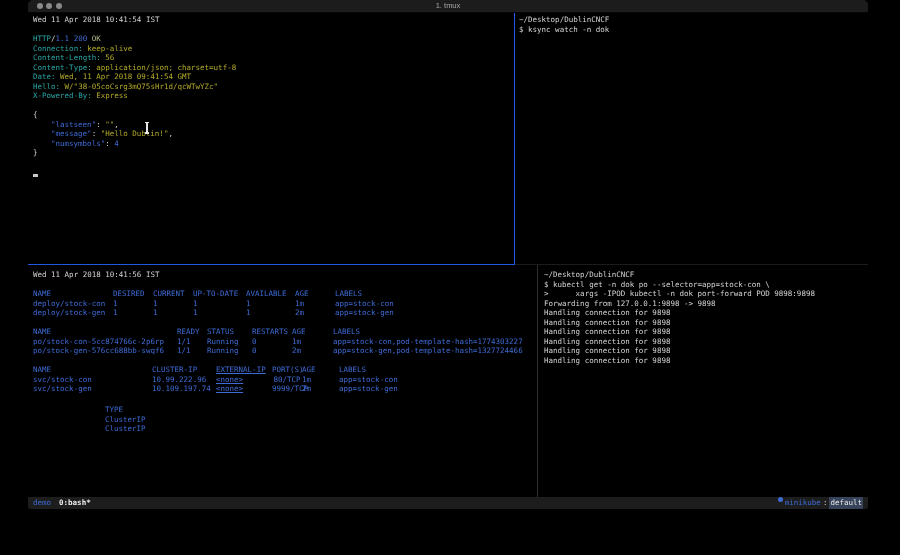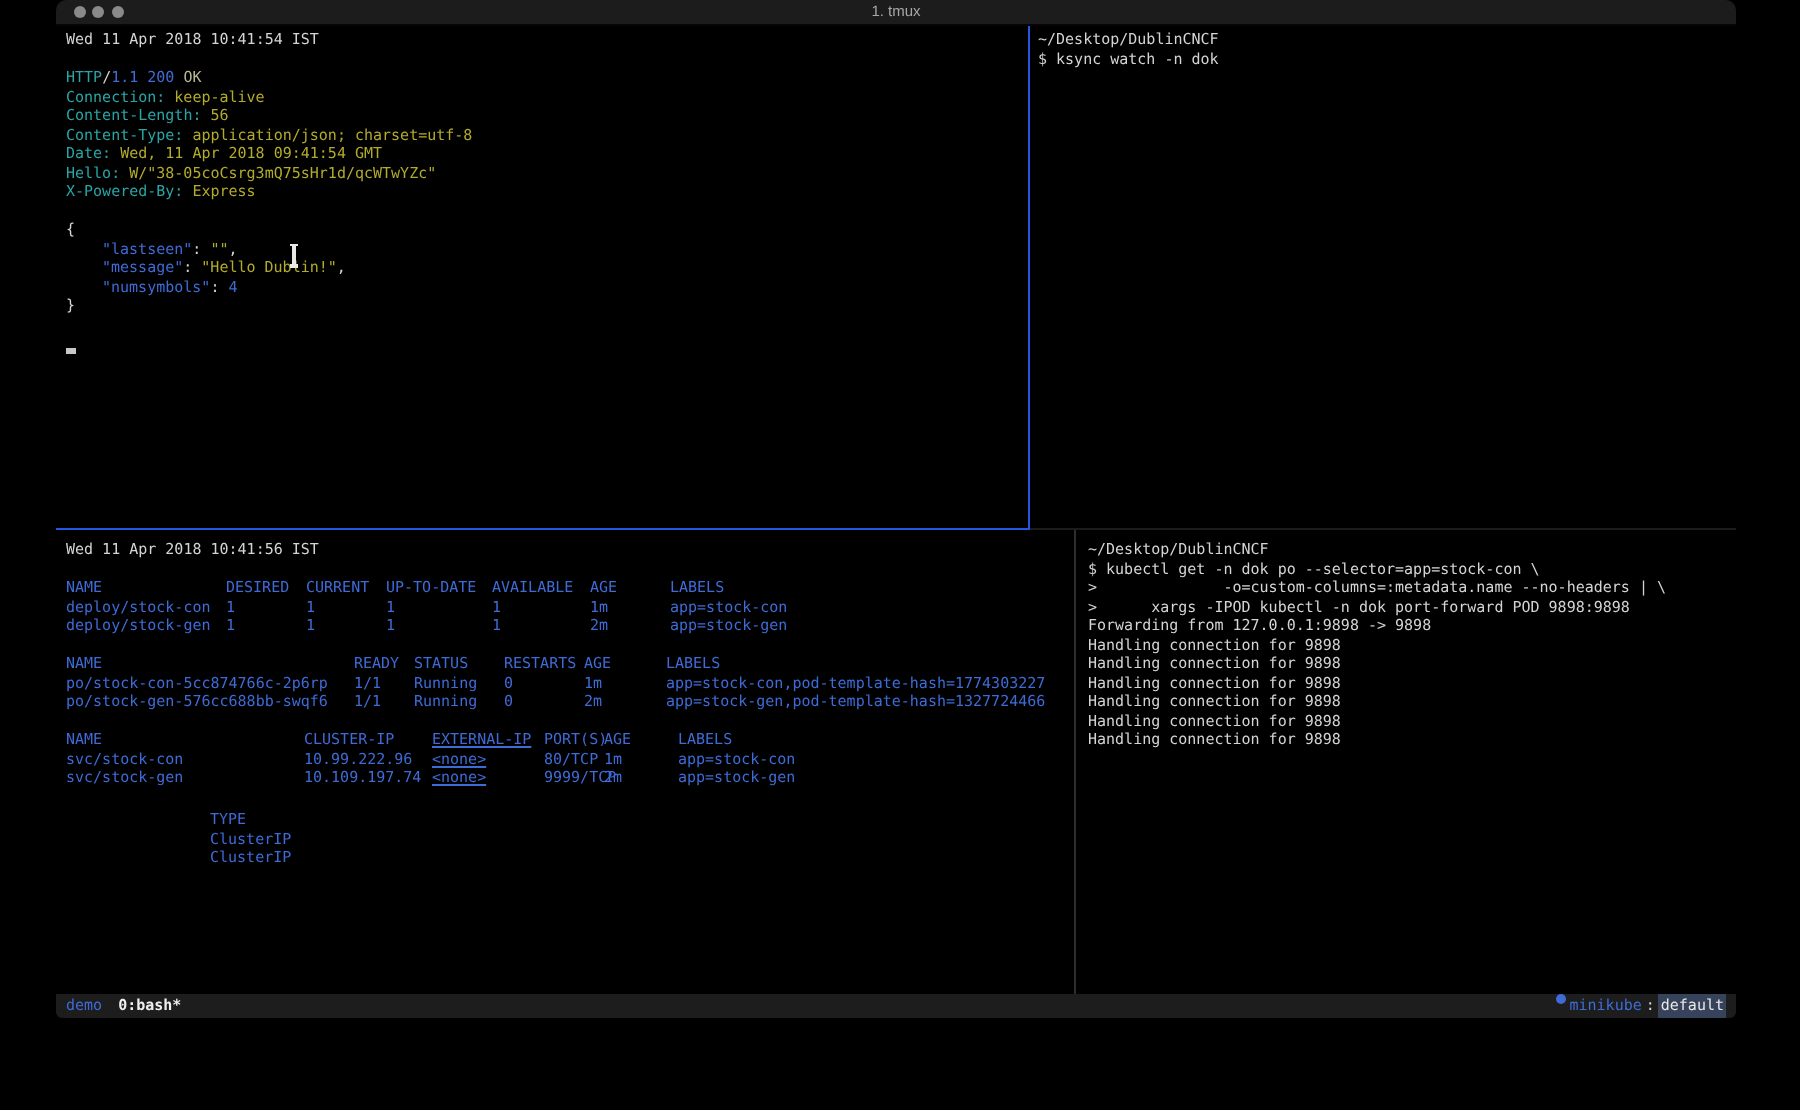--- a/index.html
+++ b/index.html
@@ -40,21 +40,21 @@
   .ibeam::before,.ibeam::after{content:"";position:absolute;left:-1.5px;width:4.5px;height:1.3px;background:#e8e8e8;}
   .ibeam::before{top:-1px;} .ibeam::after{bottom:-1px;}
   
   .trow{display:flex;height:9.5px;white-space:pre;}
   .trow span{flex:0 0 auto;overflow:visible;}
   .t-deploy .c0{width:80px;} .t-deploy .c1{width:40px;} .t-deploy .c2{width:40px;}
   .t-deploy .c3{width:53px;} .t-deploy .c4{width:49px;} .t-deploy .c5{width:40px;}
   .t-pods .c0{width:144px;} .t-pods .c1{width:30px;} .t-pods .c2{width:45px;}
   .t-pods .c3{width:40px;} .t-pods .c4{width:41px;}
   .t-svc .c0{width:72px;} .t-svc .c1{width:47px;margin-top:40px;} .t-svc .c2{width:64px;}
-  .t-svc .c3{width:56px;text-decoration:underline;} .t-svc .c4{width:30px;} .t-svc .c5{width:37px;}
+  .t-svc .c3{width:56px;text-decoration:underline;} .t-svc .c4{width:30px;text-align:center;} .t-svc .c5{width:37px;}
   
   .statusbar{position:absolute;left:0;right:0;bottom:0;height:12px;background:#1d1d1d;
              font-size:7.5px;line-height:12px;display:flex;justify-content:space-between;
              padding:0 5px;color:#d4d4d4;}
   .sb-left .session{color:#3e6bd6;margin-right:8px;}
   .sb-left .winflag{color:#efefef;font-weight:bold;}
   .sb-right{display:flex;align-items:flex-start;gap:2px;}
   .k8s-dot{width:5px;height:5px;border-radius:50%;background:#3e6bd6;display:inline-block;}
   .sb-right .ctx{color:#3e6bd6;}
   .sb-right .ns{color:#e8e8e8;background:#36435a;padding:0 1px;}
@@ -173,21 +173,20 @@
       </div>
 
       <div class="vdiv bot"></div>
 
       <div class="pane br">
         <div class="line"><span class="wh">~/Desktop/DublinCNCF</span></div>
         <div>
 
             <div class="line"><span class="wh">$ kubectl get -n dok po --selector=app=stock-con \</span></div>
 
-            <div class="line"><span class="wh">&gt;              -o=custom-columns=:metadata.name --no-headers | \</span></div>
 
             <div class="line"><span class="wh">&gt;      xargs -IPOD kubectl -n dok port-forward POD 9898:9898</span></div>
 
             <div class="line"><span class="wh">Forwarding from 127.0.0.1:9898 -&gt; 9898</span></div>
 
             <div class="line"><span class="wh">Handling connection for 9898</span></div>
 
             <div class="line"><span class="wh">Handling connection for 9898</span></div>
 
             <div class="line"><span class="wh">Handling connection for 9898</span></div>

